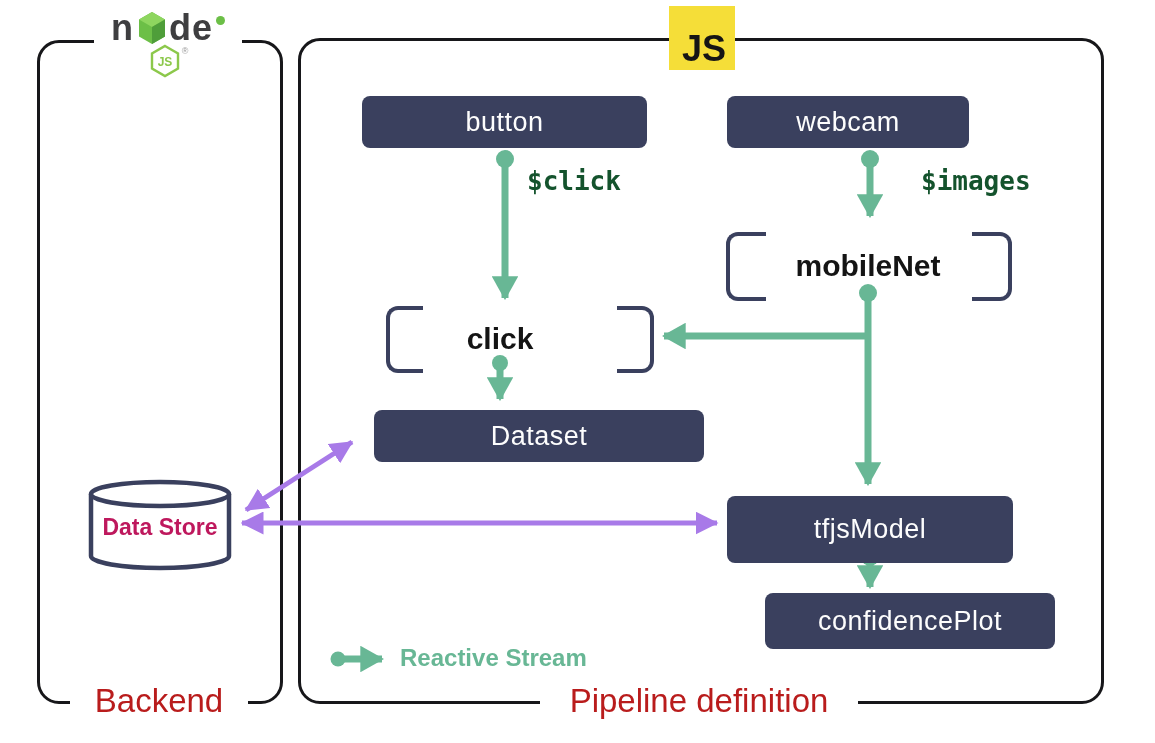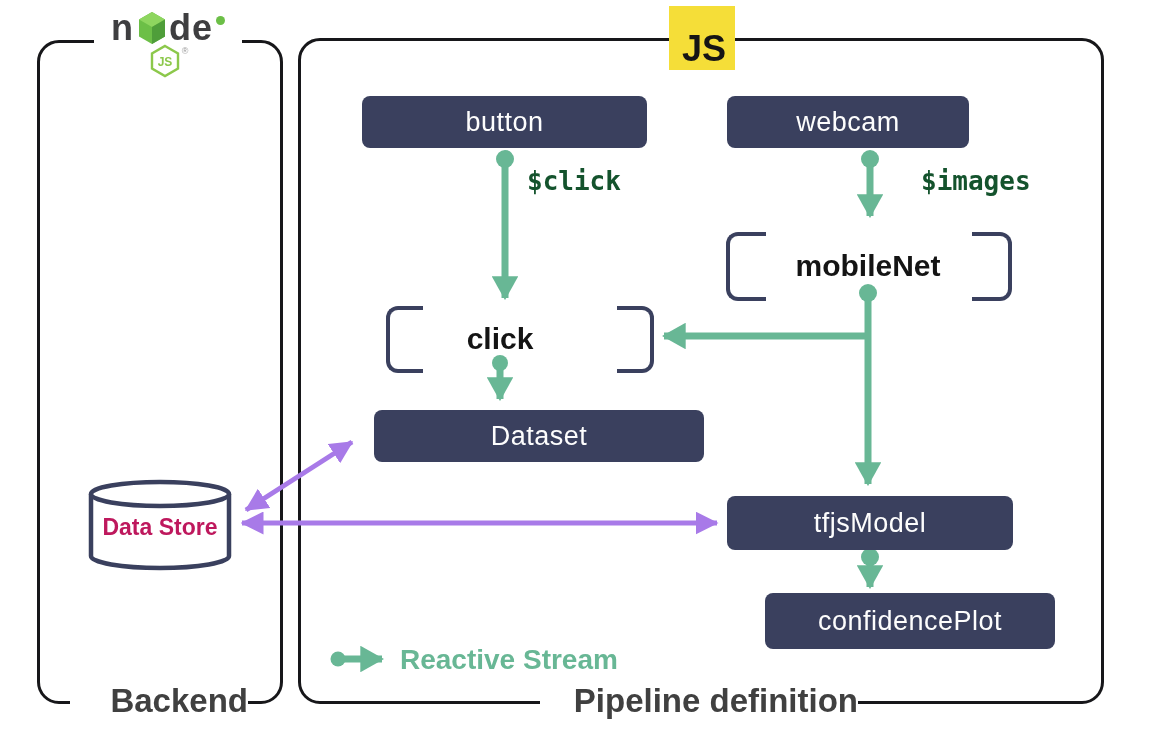--- a/index.html
+++ b/index.html
@@ -16,21 +16,21 @@
 
   
   .nbox{
     position:absolute;background:#3a405e;border-radius:8px;color:#fdfdfd;
     display:flex;align-items:center;justify-content:center;
     font-size:27px;font-weight:400;letter-spacing:.5px;z-index:3;
   }
   .b-button{left:362px;top:96px;width:285px;height:52px;}
   .b-webcam{left:727px;top:96px;width:242px;height:52px;}
   .b-dataset{left:362px;top:410px;width:330px;height:52px;margin-left:12px;}
-  .b-tfjs{left:727px;top:496px;width:286px;height:54px;}
+  .b-tfjs{left:727px;top:496px;width:286px;height:67px;}
   .b-conf{left:725px;top:593px;width:290px;height:56px;margin-left:40px;}
 
   
   .bracket{position:absolute;z-index:3;border:4.5px solid #3a405e;}
   .bracket.lb{border-right:none;border-radius:12px 0 0 12px;}
   .bracket.rb{border-left:none;border-radius:0 12px 12px 0;}
   .mn-lb{left:726px;top:232px;width:36px;height:61px;}
   .mn-rb{left:972px;top:232px;width:36px;height:61px;}
   .sm-lb{left:386px;top:306px;width:33px;height:59px;}
   .sm-rb{left:617px;top:306px;width:33px;height:59px;}
@@ -43,27 +43,27 @@
   
   .stream-label{
     position:absolute;z-index:3;color:#14532d;font-weight:700;font-size:26px;
     font-family:"DejaVu Sans Mono",monospace;
   }
   .l-click{left:527px;top:166px;}
   .l-images{left:893px;top:166px;margin-left:28px;}
 
   
   .legend-text{
-    position:absolute;left:400px;top:644px;z-index:3;color:#68b795;font-weight:700;font-size:28px;
+    position:absolute;left:400px;top:644px;z-index:3;color:#68b795;font-weight:700;font-size:24px;
   }
 
   
   .caption{
-    position:absolute;z-index:4;background:#ffffff;text-align:right;color:#404040;
-    font-size:33px;font-weight:700;height:44px;line-height:44px;
+    position:absolute;z-index:4;background:#ffffff;text-align:center;color:#b91c1c;
+    font-size:33px;font-weight:400;height:44px;line-height:44px;
   }
   .cap-backend{left:70px;top:679px;width:178px;}
   .cap-pipeline{left:540px;top:679px;width:318px;}
 
   
   .nodejs-logo{position:absolute;left:94px;top:8px;width:148px;height:74px;z-index:4;background:#ffffff;
     display:flex;flex-direction:column;align-items:center;}
   .node-word{display:flex;align-items:center;height:40px;font-weight:700;font-size:36px;color:#3e3e40;
     letter-spacing:1px;line-height:40px;}
   .node-word .hex-cube{margin:0 2px 0 3px;}

